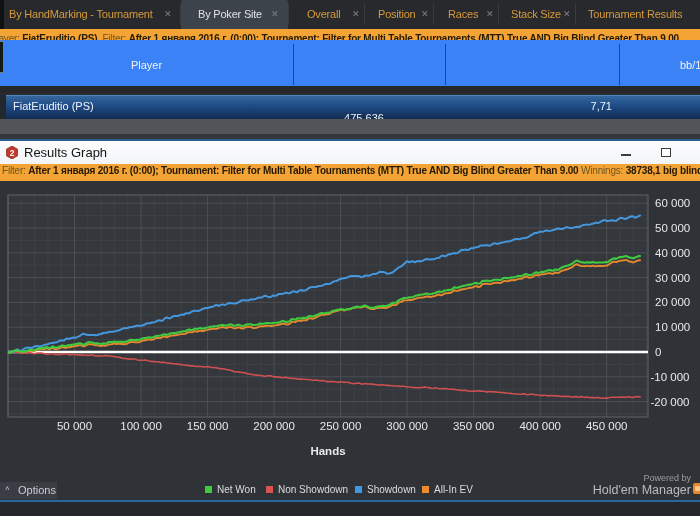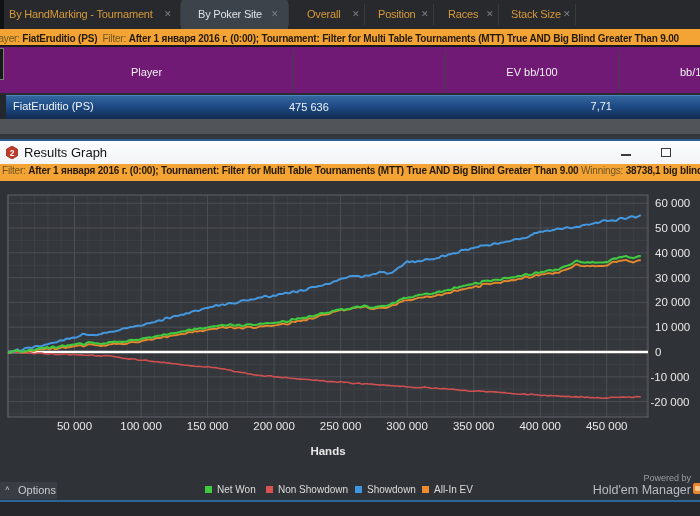--- a/index.html
+++ b/index.html
@@ -8,21 +8,21 @@
   
   #tabbar{left:0;top:0;width:700px;height:29px;background:#28292c;}
   .tab{position:absolute;top:0;height:29px;font-size:11px;color:#d69a3c;}
   .tab .lbl{position:absolute;top:8px;white-space:nowrap;letter-spacing:-0.2px;}
   .tab .x{position:absolute;top:9px;color:#7e8084;font-size:9px;}
   .tabsep{position:absolute;top:4px;width:1px;height:21px;background:#3a3b3e;}
   
   .obar{width:700px;background:#f4a434;color:#241a06;font-size:10px;font-weight:bold;letter-spacing:-0.2px;white-space:nowrap;overflow:hidden;}
   .obar .lb{color:#6d5523;font-weight:normal;}
   
-  #thead{left:0;top:47px;width:700px;height:46px;background:#701a75;}
+  #thead{left:0;top:40px;width:700px;height:46px;background:#3b82f6;}
   #thead .h{position:absolute;top:19px;font-size:11px;color:#f2f2f2;text-align:center;}
   .hdiv{position:absolute;top:4px;height:41px;width:1px;background:#404245;}
   #bluerow{left:6px;top:95px;width:694px;height:24px;background:linear-gradient(#35679f 0%,#1e4a85 45%,#122b50 100%);border-top:1px solid #4d84bd;color:#f0f4f8;font-size:11px;}
   
   #titlebar{left:0;top:139px;width:700px;height:25px;background:linear-gradient(#fdfdfe,#f2f4f6);border-top:2px solid #2b5d91;}
   
   #graph{left:0;top:181px;width:700px;height:319px;}
   .alab{fill:#e8e8e8;font-size:11.5px;}
   .amid{text-anchor:middle;}
   
@@ -52,48 +52,50 @@
         <span class="x" style="left:56px;">✕</span>
       </div>
     <div class="tab" style="left:434px;width:65px;">
         <span class="lbl" style="left:14px;">Races</span>
         <span class="x" style="left:52px;">✕</span>
       </div>
     <div class="tab" style="left:499px;width:77px;">
         <span class="lbl" style="left:12px;">Stack Size</span>
         <span class="x" style="left:64px;">✕</span>
       </div>
+    <div class="tab" style="left:576px;width:124px;">
+        <span class="lbl" style="left:12px;">Tournament Results</span>
+      </div>
     <div class="tabsep" style="left:180px;"></div>
     <div class="tabsep" style="left:288px;"></div>
     <div class="tabsep" style="left:364px;"></div>
     <div class="tabsep" style="left:433px;"></div>
     <div class="tabsep" style="left:498px;"></div>
     <div class="tabsep" style="left:575px;"></div>
   </div>
 
   <div class="obar abs" style="left:0;top:29px;height:16px;line-height:19px;">
     <span style="margin-left:-10px;"><span class="lb">Player:</span> <b>FiatEruditio (PS)</b>&nbsp;&nbsp;<span class="lb">Filter:</span> <b>After 1 января 2016 г. (0:00); Tournament: Filter for Multi Table Tournaments (MTT) True AND Big Blind Greater Than 9.00</b></span>
   </div>
   <div class="abs" style="left:0;top:45px;width:700px;height:2px;background:#18191c;"></div>
 
   <div id="thead" class="abs">
     <div class="h" style="left:0;width:293px;">Player</div>
-    <div class="h" style="left:445px;width:174px;">EV bb/100</div>
     <div class="h" style="left:619px;width:160px;text-align:left;padding-left:61px;">bb/1</div>
     <div class="hdiv" style="left:293px;"></div>
     <div class="hdiv" style="left:445px;"></div>
     <div class="hdiv" style="left:619px;"></div>
     <div class="abs" style="left:0;top:1px;width:4px;height:32px;background:#17181a;border:1px solid #7c7e80;border-left:none;"></div>
   </div>
   <div class="abs" style="left:0;top:93px;width:700px;height:2px;background:#2a2c30;"></div>
   <div class="abs" style="left:0;top:95px;width:6px;height:24px;background:#23282e;"></div>
 
   <div id="bluerow" class="abs">
     <div class="abs" style="left:7px;top:4px;">FiatEruditio (PS)</div>
-    <div class="abs" style="left:283px;top:5px;width:150px;text-align:left;">475 636</div>
+    <div class="abs" style="left:283px;top:16px;width:150px;text-align:center;">475 636</div>
     <div class="abs" style="left:456px;top:4px;width:150px;text-align:right;">7,71</div>
   </div>
   <div class="abs" style="left:0;top:119px;width:700px;height:15px;background:#515458;"></div>
   <div class="abs" style="left:0;top:134px;width:700px;height:5px;background:#33363b;"></div>
 
   <div id="titlebar" class="abs">
     <svg class="abs" style="left:6px;top:5px;" width="12" height="13" viewBox="0 0 12 13">
       <polygon points="6,0 11.5,3.2 11.5,9.8 6,13 0.5,9.8 0.5,3.2" fill="#c0392b" stroke="#8e2b20" stroke-width="0.8"></polygon>
       <text x="6" y="9.8" text-anchor="middle" font-size="8.5" font-weight="bold" fill="#fff" font-family="Liberation Sans">2</text>
     </svg>

